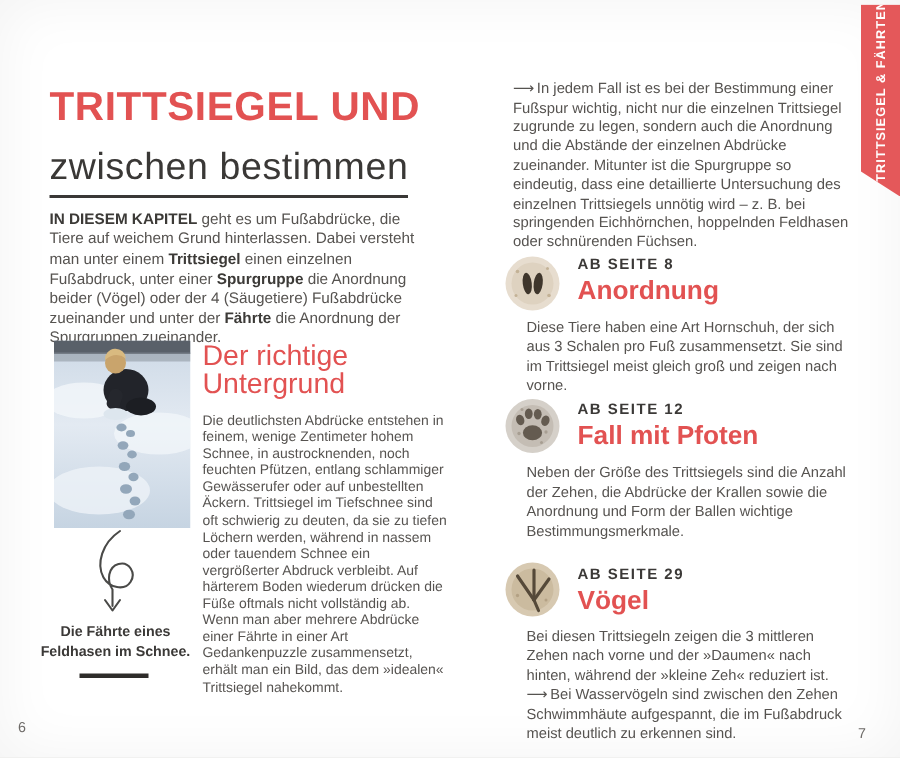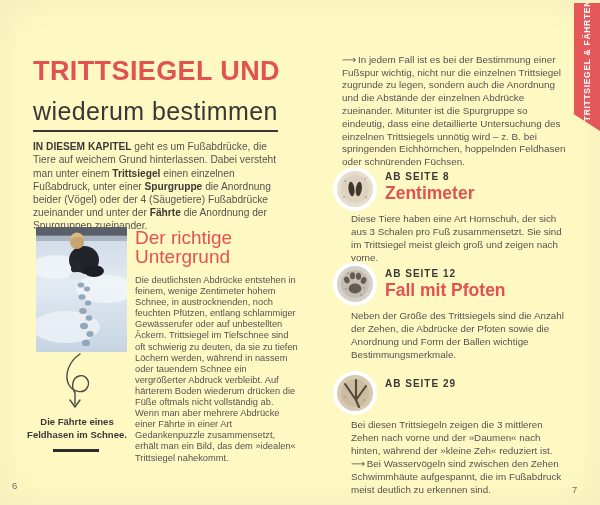--- a/index.html
+++ b/index.html
@@ -1,17 +1,17 @@
 <!DOCTYPE html>
 <html lang="de"><head>
 <meta charset="utf-8">
 <style>
   html,body{margin:0;padding:0;}
   body{font-family:"Liberation Sans",sans-serif;background:#e4e2e0;}
-  .spread{position:relative;width:600px;height:505px;background:#fef9c3;overflow:hidden;
+  .spread{position:relative;width:600px;height:505px;background:#ffffff;overflow:hidden;
           box-shadow:inset 0 0 40px rgba(0,0,0,.05);}
   
   .chapter-title{position:absolute;left:33px;top:38px;font-size:27px;line-height:30px;
                  font-weight:800;letter-spacing:.4px;color:#e25252;}
   .chapter-subtitle{position:absolute;left:33px;top:97px;font-size:25px;font-weight:400;
                     color:#3a3836;letter-spacing:.4px;padding-bottom:4px;border-bottom:2px solid #3a3836;}
   .intro{position:absolute;left:33px;top:130px;width:256px;font-size:10.2px;line-height:13.2px;color:#565350;}
   .intro b{color:#3c3a37;text-align:center;}
   .photo{position:absolute;left:36px;top:227px;width:91px;height:125px;display:block;}
   .squiggle{position:absolute;left:53px;top:352px;width:44px;height:62px;}
@@ -40,21 +40,21 @@
   .pagenum.left{left:12px;top:480px;}
   .pagenum.right{left:572px;top:484px;}
 </style>
 </head>
 <body>
 
 <div class="spread">
 
   <h1 class="chapter-title"><span>TRITTSIEGEL UND</span><br></h1>
 
-  <div class="chapter-subtitle">wiederum bestimmen</div>
+  <div class="chapter-subtitle">zwischen bestimmen</div>
 
   <p class="intro"><b>IN DIESEM KAPITEL</b><span> geht es um Fußabdrücke, die Tiere auf weichem Grund hinterlassen. Dabei versteht man unter einem </span><b>Trittsiegel</b><span> einen einzelnen Fußabdruck, unter einer </span><b>Spurgruppe</b><span> die Anordnung beider (Vögel) oder der 4 (Säugetiere) Fußabdrücke zueinander und unter der </span><b>Fährte</b><span> die Anordnung der Spurgruppen zueinander.</span></p>
 
   <svg class="photo" viewBox="0 0 91 125" preserveAspectRatio="none">
     <defs>
       <linearGradient id="snow" x1="0" y1="0" x2="0" y2="1">
         <stop offset="0" stop-color="#cdd9e6"></stop>
           <stop offset="0.45" stop-color="#e3eaf2"></stop>
           <stop offset="1" stop-color="#c6d4e2"></stop>
       </linearGradient>
@@ -109,21 +109,21 @@
     <circle cx="22" cy="22" r="14" fill="#ded2c0"></circle>
     <circle cx="12" cy="14" r="1.2" fill="#c3b296"></circle>
       <circle cx="32" cy="12" r="1" fill="#c3b296"></circle>
     <circle cx="33" cy="30" r="1.2" fill="#c3b296"></circle>
       <circle cx="11" cy="30" r="1" fill="#c3b296"></circle>
     <ellipse cx="18.5" cy="22" rx="3" ry="7.2" fill="#3f362c" transform="rotate(-7 18.5 22)"></ellipse>
     <ellipse cx="25.8" cy="22" rx="3" ry="7.2" fill="#3f362c" transform="rotate(7 25.8 22)"></ellipse>
   </svg>
   <div class="sec-head" style="top:171px">
     <div class="kicker">AB SEITE 8</div>
-    <div class="red-head">Zentimeter</div>
+    <div class="red-head">Anordnung</div>
   </div>
   <div class="sec-body" style="top:213px">
     <p>Diese Tiere haben eine Art Hornschuh, der sich aus 3 Schalen pro Fuß zusammensetzt. Sie sind im Trittsiegel meist gleich groß und zeigen nach vorne.</p>
   </div>
 
   <svg class="section-icon" style="left:333px;top:262px" viewBox="0 0 44 44">
     <circle cx="22" cy="22" r="22" fill="#ffffff"></circle>
     <circle cx="22" cy="22" r="18" fill="#d5d0c9"></circle>
     <circle cx="22" cy="22" r="14" fill="#c4bdb4"></circle>
     <circle cx="13" cy="27" r="1.1" fill="#a79e92"></circle>
@@ -134,38 +134,39 @@
     <ellipse cx="13.8" cy="18" rx="2.7" ry="3.5" fill="#645b50" transform="rotate(-18 13.8 18)"></ellipse>
     <ellipse cx="19.5" cy="13.8" rx="2.6" ry="3.5" fill="#645b50"></ellipse>
     <ellipse cx="25.5" cy="14.2" rx="2.6" ry="3.5" fill="#645b50"></ellipse>
     <ellipse cx="30.6" cy="18.5" rx="2.7" ry="3.5" fill="#645b50" transform="rotate(18 30.6 18.5)"></ellipse>
   </svg>
   <div class="sec-head" style="top:268px">
     <div class="kicker">AB SEITE 12</div>
     <div class="red-head">Fall mit Pfoten</div>
   </div>
   <div class="sec-body" style="top:310px">
-    <p>Neben der Größe des Trittsiegels sind die Anzahl der Zehen, die Abdrücke der Pfoten sowie die Anordnung und Form der Ballen wichtige Bestimmungsmerkmale.</p>
+    <p>Neben der Größe des Trittsiegels sind die Anzahl der Zehen, die Abdrücke der Krallen sowie die Anordnung und Form der Ballen wichtige Bestimmungsmerkmale.</p>
   </div>
 
   <svg class="section-icon" style="left:333px;top:371px" viewBox="0 0 44 44">
     <circle cx="22" cy="22" r="22" fill="#ffffff"></circle>
     <circle cx="22" cy="22" r="18" fill="#d7c9b1"></circle>
     <circle cx="22" cy="22" r="14" fill="#cbbb9f"></circle>
     <circle cx="12" cy="26" r="1.1" fill="#b3a184"></circle>
       <circle cx="31" cy="29" r="1" fill="#b3a184"></circle>
     <g stroke="#554939" stroke-width="2.1" stroke-linecap="round" fill="none">
       <path d="M23 29 L12 13"></path>
       <path d="M23 29 L23 9"></path>
       <path d="M23 29 L33 15"></path>
       <path d="M23 29 L26 36"></path>
     </g>
   </svg>
   <div class="sec-head" style="top:378px">
     <div class="kicker">AB SEITE 29</div>
+    <div class="red-head">Vögel</div>
   </div>
   <div class="sec-body" style="top:419px">
     <p>Bei diesen Trittsiegeln zeigen die 3 mittleren Zehen nach vorne und der »Daumen« nach hinten, während der »kleine Zeh« reduziert ist.</p>
     <p><span class="arrow-glyph">⟶</span><span> Bei Wasservögeln sind zwischen den Zehen Schwimmhäute aufgespannt, die im Fußabdruck meist deutlich zu erkennen sind.</span></p>
   </div>
 
   <div class="tab">
     <span>TRITTSIEGEL &amp; FÄHRTEN</span>
   </div>
 

